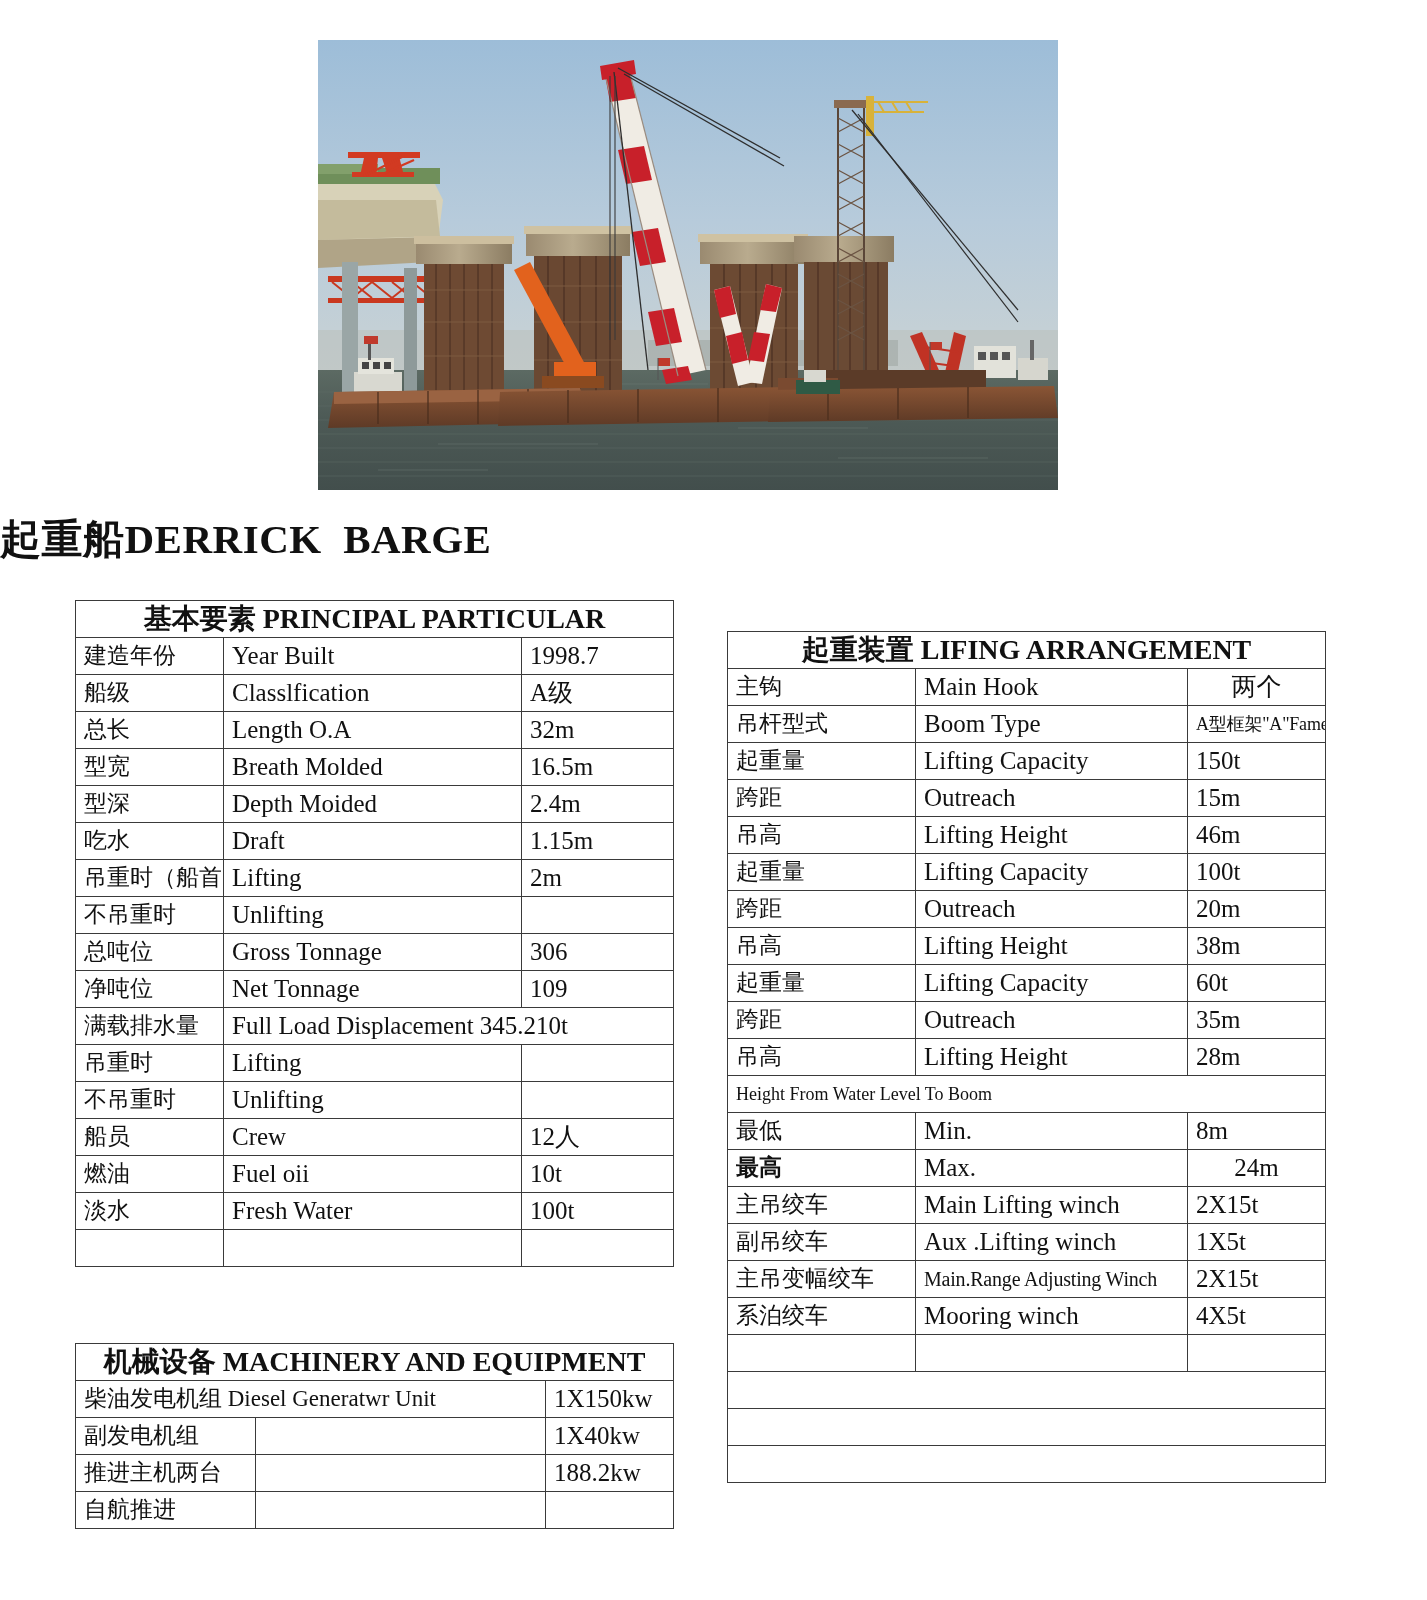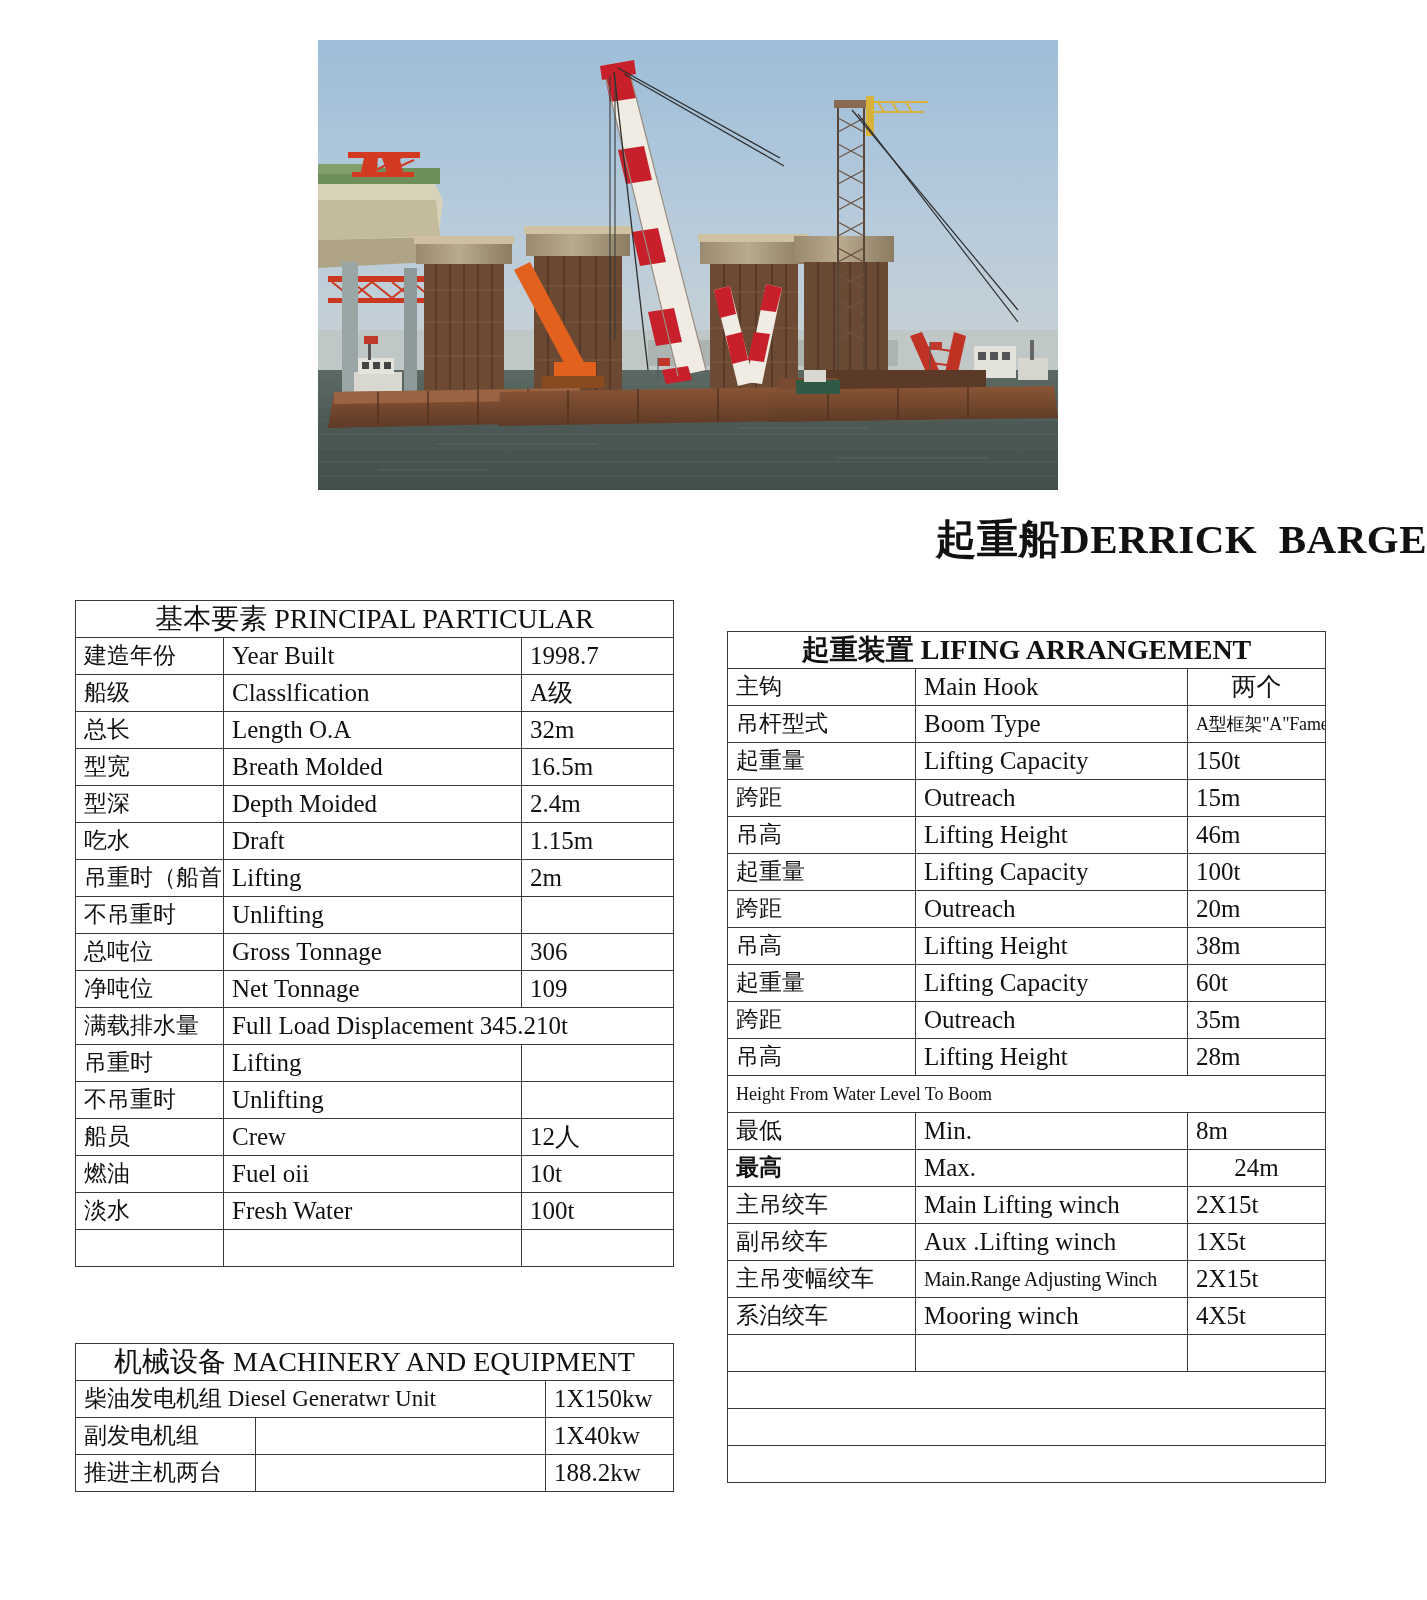--- a/index.html
+++ b/index.html
@@ -26,21 +26,21 @@
     overflow: hidden;
   }
   #photo-svg { display: block; width: 740px; height: 450px; }
 
   
   #doc-title {
     position: absolute;
     left: 0;
     top: 512px;
     width: 1427px;
-    text-align: right;
+    text-align: left;
     font-size: 41px;
     font-weight: bold;
     letter-spacing: 0.5px;
     white-space: pre;
   }
 
   
   .tbl {
     position: absolute;
     border-collapse: collapse;
@@ -53,21 +53,21 @@
     height: 32px;
     line-height: 1.05;
     vertical-align: middle;
     white-space: nowrap;
     overflow: hidden;
   }
   .cn { font-size: 23px; }
   .sec-head {
     text-align: center;
     font-size: 28px;
-    font-weight: normal;
+    font-weight: bold;
     height: 38px;
   }
   .sec-head.lifting { font-weight: bold; }
   .val { text-align: left; }
   .val-c { text-align: center; }
   .tiny { font-size: 18px; letter-spacing: -0.2px; padding-left: 4px; padding-right: 2px; }
   .small { font-size: 20px; letter-spacing: -0.2px; }
   .spanrow { font-size: 18px; }
   .blank { height: 34px; }
 
@@ -504,20 +504,25 @@
       <tr>
         <td class="cn">副发电机组</td>
         <td class="val"></td>
         <td class="val">1X40kw</td>
       </tr>
       <tr>
         <td class="cn">推进主机两台</td>
         <td class="val"></td>
         <td class="val">188.2kw</td>
       </tr>
+      <tr>
+        <td class="cn">自航推进</td>
+        <td class="val"></td>
+        <td class="val"></td>
+      </tr>
     </tbody>
 </table>
 
 <table class="tbl" id="tbl-lifting">
   <colgroup>
     <col class="r-lbl-col">
       <col class="r-eng-col">
       <col class="r-val-col">
   </colgroup>
   <tbody id="lifting-body">

